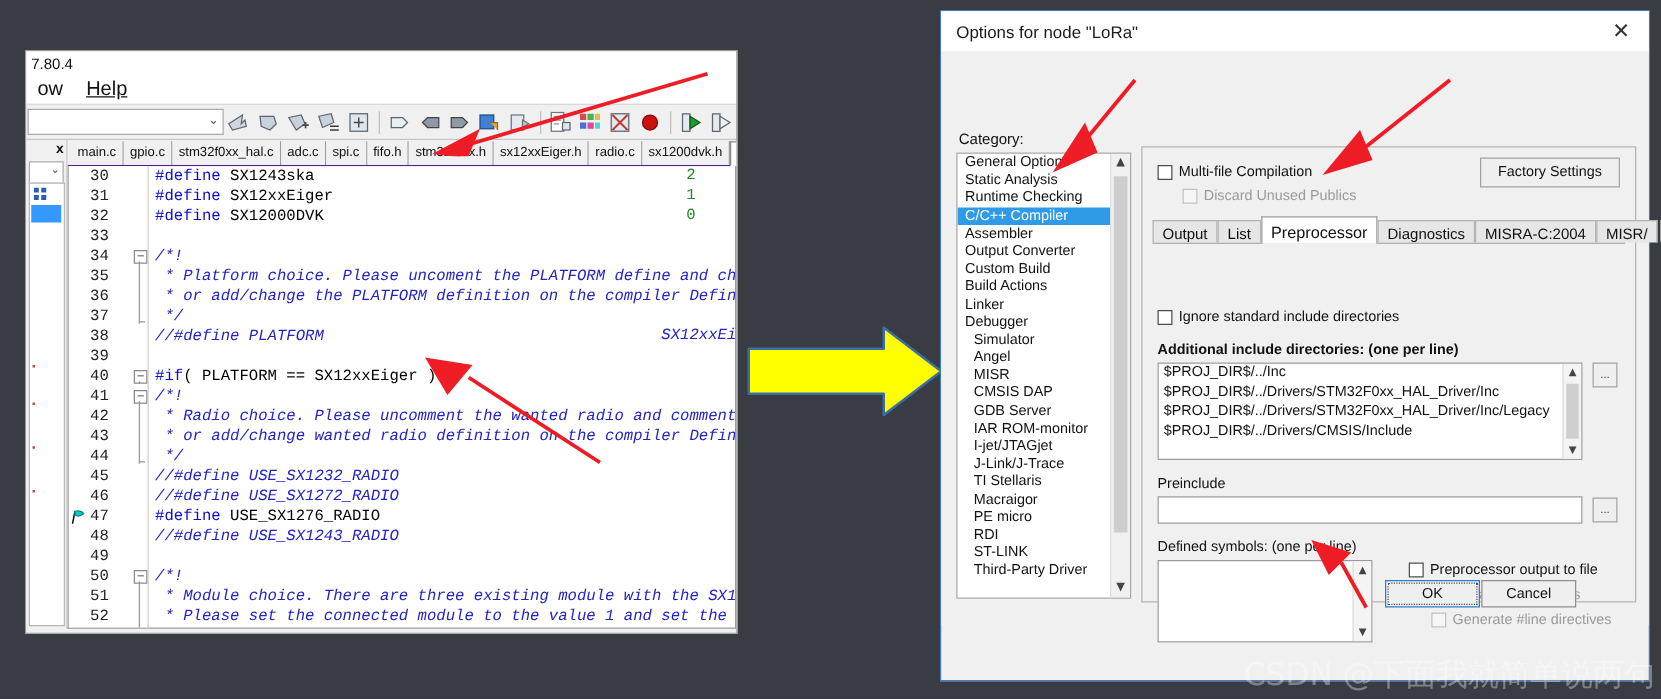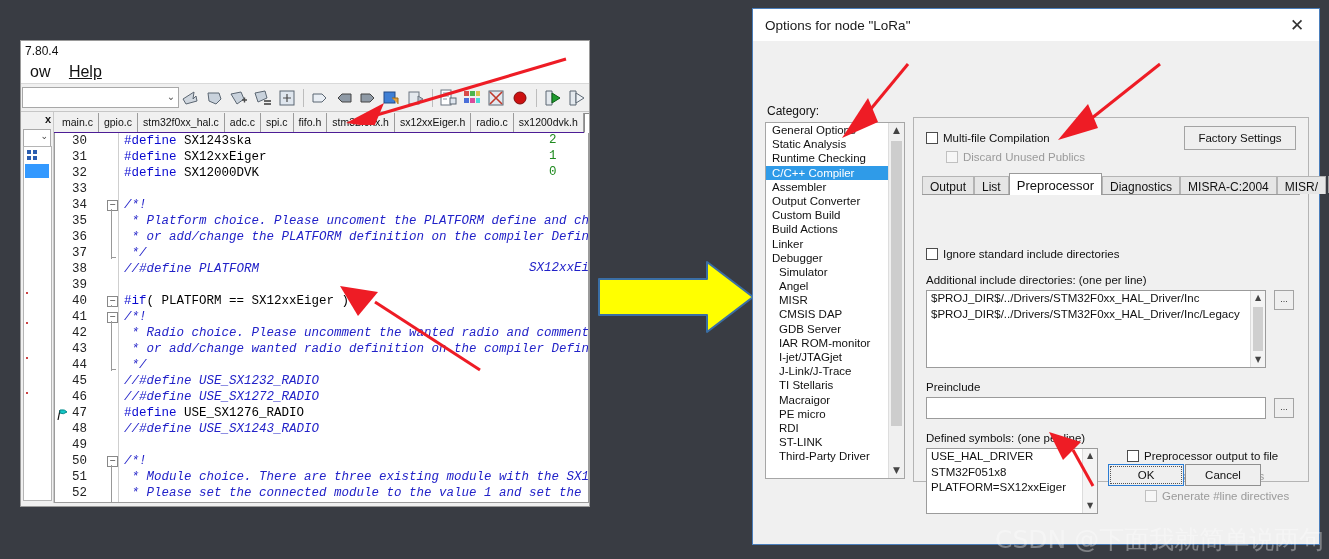--- a/index.html
+++ b/index.html
@@ -531,45 +531,42 @@
           <div style="display: flex; margin-left: 2px; margin-bottom: 1px;">
             <div class="tabnav">◀</div>
           </div>
         </div>
 
       <div class="chk" style="left:12px;top:130px;">
         <span class="chkbox"></span>
         <span>Ignore standard include directories</span>
       </div>
 
-      <div class="fld-label" style="left:12px;top:156px;">Additional include directories: (one per line)</div>
+      <div class="fld-label" style="left:12px;top:156px;font-weight:bold;">Additional include directories: (one per line)</div>
       <div class="listbox" style="left:12px;top:172px;width:340px;height:78px;">
         <div id="incdirs">
+            <div class="row">$PROJ_DIR$/../Inc</div>
             <div class="row">$PROJ_DIR$/../Drivers/STM32F0xx_HAL_Driver/Inc</div>
             <div class="row">$PROJ_DIR$/../Drivers/STM32F0xx_HAL_Driver/Inc/Legacy</div>
+            <div class="row">$PROJ_DIR$/../Drivers/CMSIS/Include</div>
           </div>
         <div class="lb-scroll">
           <div class="arrow">▲</div>
           <div class="thumb" style="top:16px;height:44px;"></div>
           <div class="arrow" style="position:absolute;bottom:0;width:14px;">▼</div>
         </div>
       </div>
       <div class="browse" style="left:360px;top:172px;">...</div>
 
       <div class="fld-label" style="left:12px;top:263px;">Preinclude</div>
       <input class="textinput" style="left: 12px; top: 279px; width: 340px; height: 22px;" type="text" value="">
       <div class="browse" style="left:360px;top:280px;">...</div>
 
       <div class="fld-label" style="left:12px;top:314px;">Defined symbols: (one per line)</div>
       <div class="listbox" style="left:12px;top:330px;width:172px;height:66px;">
-        <div id="defsyms">
-            <div class="row">USE_HAL_DRIVER</div>
-            <div class="row">STM32F051x8</div>
-            <div class="row">PLATFORM=SX12xxEiger</div>
-          </div>
         <div class="lb-scroll">
           <div class="arrow">▲</div>
           <div class="arrow" style="position:absolute;bottom:0;width:14px;">▼</div>
         </div>
       </div>
 
       <div class="chk" style="left:213px;top:332px;">
         <span class="chkbox"></span>
         <span>Preprocessor output to file</span>
       </div>

